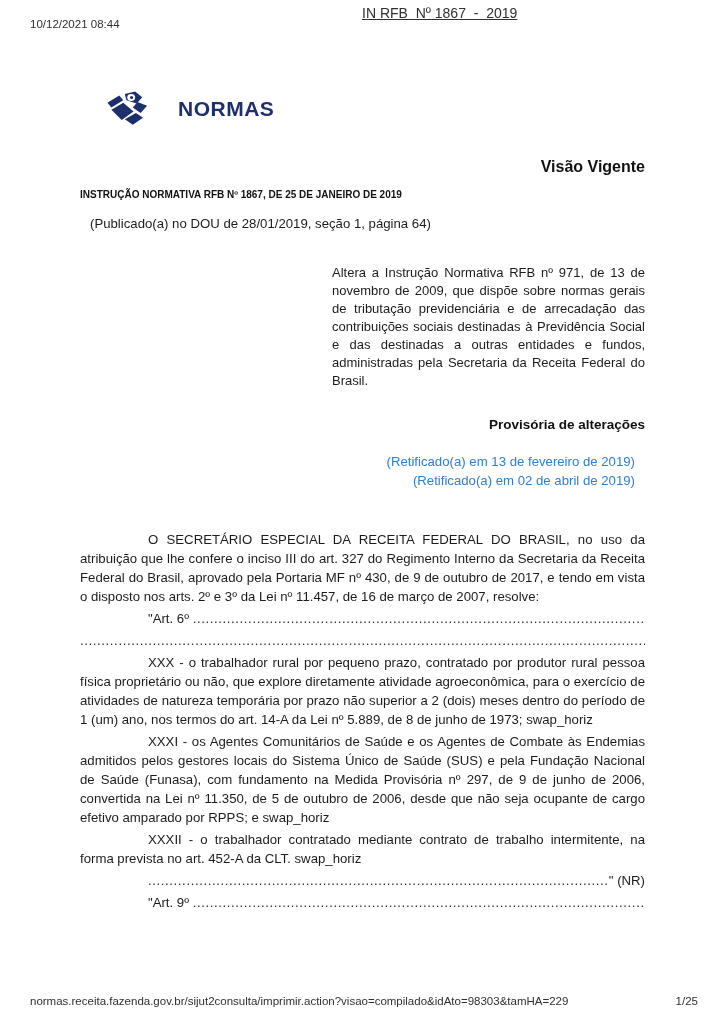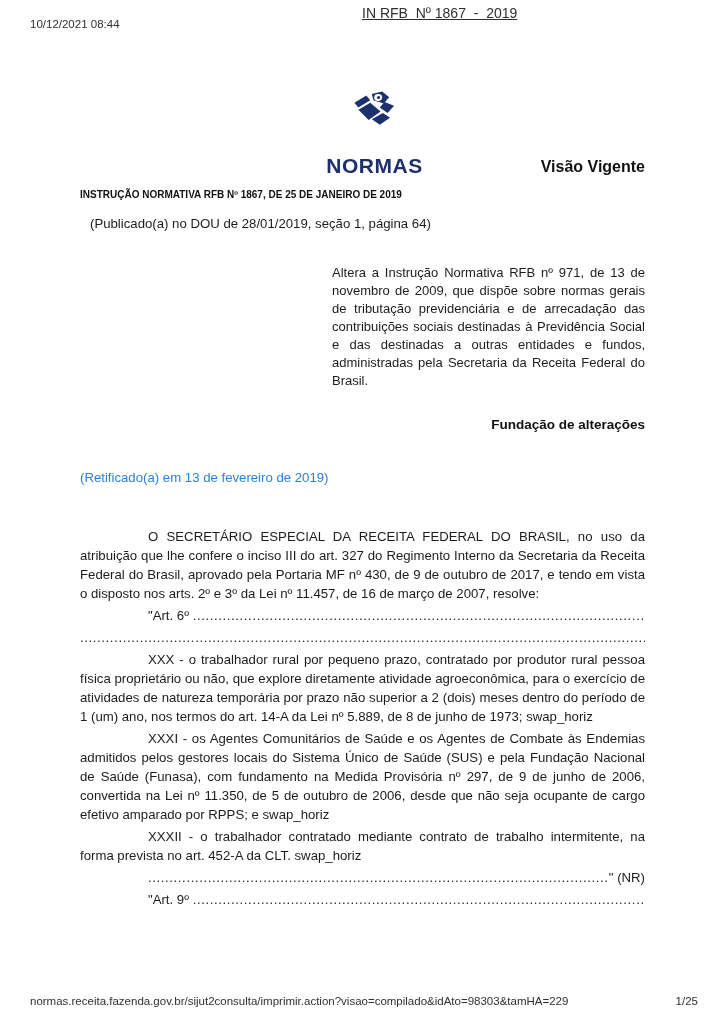--- a/index.html
+++ b/index.html
@@ -29,39 +29,38 @@
     position: absolute; right: 27px; bottom: 17px;
     font-size: 11.5px; color: #303030;
   }
   
   .content { position: absolute; top: 0; left: 80px; width: 565px; }
 
   .logo-row {
     margin-top: 90px; margin-left: 24px;
     display: flex; align-items: center; gap: 26px;
     height: 38px;
-    flex-direction: column;
   }
   .logo-mark { width: 48px; height: 38px; flex: 0 0 auto; }
   .brand-name {
     font-size: 21px; font-weight: bold; letter-spacing: 0.5px;
     color: #1e2f6e;
   }
 
   .visao { margin-top: 30px; text-align: right; font-weight: bold; font-size: 16px; color: #111; }
   .doc-title { margin-top: 13px; font-weight: bold; font-size: 10px; color: #111; }
   .published { margin-top: 16px; padding-left: 10px; font-size: 13.2px; }
 
   .ementa {
     margin-top: 33px; margin-left: 252px; width: 313px;
     text-align: justify; font-size: 13px; line-height: 18px;
   }
 
   .history-heading { margin-top: 27px; text-align: right; font-weight: bold; font-size: 13.5px; color: #111; }
-  .history-links { margin-top: 36px; text-align: left; padding-right: 10px; font-size: 13.2px; line-height: 19px; }
+  .history-links { margin-top: 20px; text-align: right; padding-right: 10px; font-size: 13.2px; line-height: 19px; }
   .history-links a { color: #2f80d2; text-decoration: none; cursor: pointer; display: block; }
 
   .doc-body { margin-top: 40px; font-size: 13.2px; line-height: 19px; }
   .doc-body p { margin: 3px 0 0 0; text-align: justify; text-indent: 68px; }
 
   .leader-line { display: flex; margin-top: 3px; padding-left: 68px; align-items: baseline; }
   .leader-line.full { padding-left: 0; }
   .lead-label { white-space: pre; flex: 0 0 auto; }
   .lead-suffix { white-space: pre; flex: 0 0 auto; }
   .dots {
@@ -95,24 +94,25 @@
     </div>
 
     <div class="visao">Visão Vigente</div>
 
     <div class="doc-title">INSTRUÇÃO NORMATIVA RFB Nº 1867, DE 25 DE JANEIRO DE 2019</div>
 
     <div class="published">(Publicado(a) no DOU de 28/01/2019, seção 1, página 64)</div>
 
     <div class="ementa">Altera a Instrução Normativa RFB nº 971, de 13 de novembro de 2009, que dispõe sobre normas gerais de tributação previdenciária e de arrecadação das contribuições sociais destinadas à Previdência Social e das destinadas a outras entidades e fundos, administradas pela Secretaria da Receita Federal do Brasil.</div>
 
-    <div class="history-heading">Fundação de alterações</div>
+    <div class="history-heading">Provisória de alterações</div>
 
     <div class="history-links">
       <a href="#">(Retificado(a) em 13 de fevereiro de 2019)</a>
+      <a href="#">(Retificado(a) em 02 de abril de 2019)</a>
     </div>
 
     <div class="doc-body">
 
       <p>O SECRETÁRIO ESPECIAL DA RECEITA FEDERAL DO BRASIL, no uso da atribuição que lhe confere o inciso III do art. 327 do Regimento Interno da Secretaria da Receita Federal do Brasil, aprovado pela Portaria MF nº 430, de 9 de outubro de 2017, e tendo em vista o disposto nos arts. 2º e 3º da Lei nº 11.457, de 16 de março de 2007, resolve:</p>
 
 
       <div class="leader-line">
         <span class="lead-label">"Art. 6º </span>
         <span class="dots">....................................................................................................................................................................................................................................</span>

